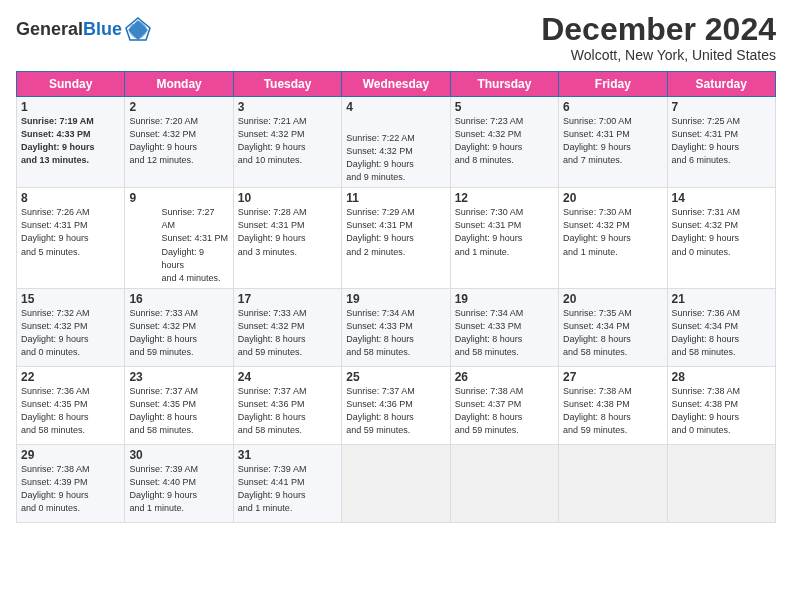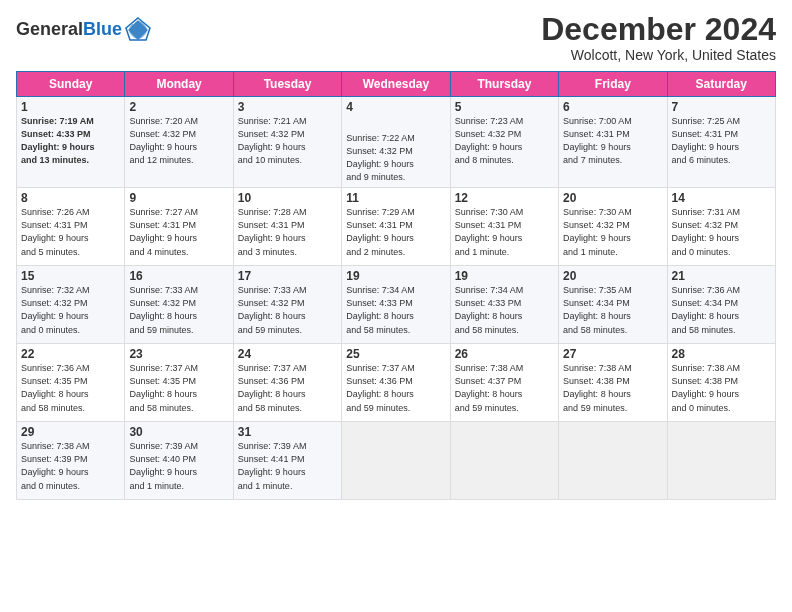--- a/index.html
+++ b/index.html
@@ -190,21 +190,21 @@
         <tr>
           <td>
             <span class="day-num">8</span>
             <div class="day-info" style="white-space: pre-line;">Sunrise: 7:26 AM
 Sunset: 4:31 PM
 Daylight: 9 hours
 and 5 minutes.</div>
           </td>
           <td>
             <span class="day-num">9</span>
-            <div class="day-info" style="white-space: pre-line;">Sunrise: 7:27 AM
+            <div class="day-info" style="white-space: pre-line; margin-left: 32px;">Sunrise: 7:27 AM
 Sunset: 4:31 PM
 Daylight: 9 hours
 and 4 minutes.</div>
           </td>
           <td>
             <span class="day-num">10</span>
             <div class="day-info" style="white-space: pre-line;">Sunrise: 7:28 AM
 Sunset: 4:31 PM
 Daylight: 9 hours
 and 3 minutes.</div>

